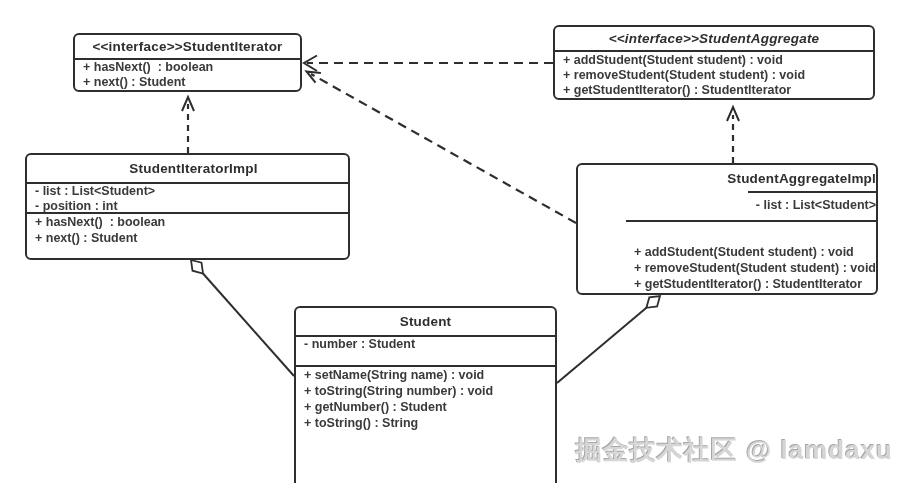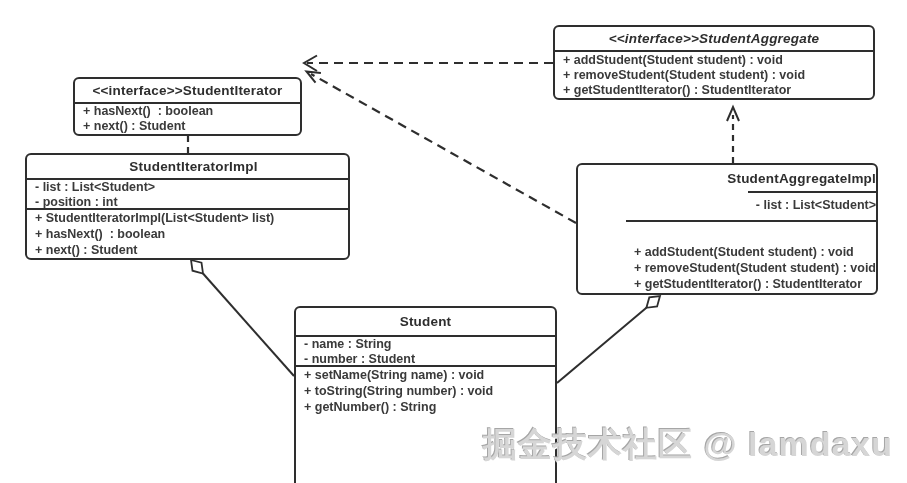--- a/index.html
+++ b/index.html
@@ -21,21 +21,21 @@
     font-weight:bold; font-size:13.5px; text-align:center;
     display:flex; align-items:center; justify-content:center;
     color:var(--line); letter-spacing:0.2px;
   }
   .uml-comp { border-top:2px solid var(--line); padding-left:8px; color:#3a3a3a;font-weight:bold; }
   .uml-line { font-size:12.5px; white-space:pre; color:#3a3a3a; }
   .lh15 .uml-line { line-height:15px; }
   .lh16 .uml-line { line-height:16px; }
   .watermark {
     position:absolute; right:14px; bottom:15px;
-    font-size:34px; font-weight:bold; color:var(--wm);
+    font-size:26px; font-weight:bold; color:var(--wm);
     text-shadow:-1px -1px 0 #a6a6a6, 1px 1px 0 #ffffff;
     letter-spacing:1px; white-space:nowrap;
   }
 </style>
 </head>
 <body>
 
 <div class="canvas">
 
   <svg class="connectors" viewBox="0 0 907 483" xmlns="http://www.w3.org/2000/svg">
@@ -64,21 +64,21 @@
       <line x1="203" y1="273.5" x2="294" y2="376" stroke-width="2"></line>
       <polygon points="191,260 201.5,262.7 203,273.5 192.5,270.7" stroke-width="1.8"></polygon>
     </g>
     
     <g>
       <line x1="646.4" y1="307.8" x2="557" y2="383" stroke-width="2"></line>
       <polygon points="660,296 657.1,306.4 646.4,307.8 649.3,297.4" stroke-width="1.8"></polygon>
     </g>
   </svg>
 
-  <div class="uml-class lh15" style="left:73px; top:33px; width:229px; height:59px;margin-top:44px;">
+  <div class="uml-class lh15" style="left:73px; top:33px; width:229px; height:59px;">
     <div class="uml-title" style="height:27px;">&lt;&lt;interface&gt;&gt;StudentIterator</div>
     <div class="uml-comp" style="flex:1;">
       <div class="uml-line">+ hasNext()  : boolean</div>
       <div class="uml-line">+ next() : Student</div>
     </div>
   </div>
 
   <div class="uml-class lh15" style="left:553px; top:25px; width:322px; height:75px;">
     <div class="uml-title" style="height:28px;font-style:italic;">&lt;&lt;interface&gt;&gt;StudentAggregate</div>
     <div class="uml-comp" style="flex:1; padding-top:1px;">
@@ -88,45 +88,44 @@
     </div>
   </div>
 
   <div class="uml-class lh15" style="left:25px; top:153px; width:325px; height:107px;">
     <div class="uml-title" style="height:27px;margin-left:12px;">StudentIteratorImpl</div>
     <div class="uml-comp" style="height:30px;">
       <div class="uml-line">- list : List&lt;Student&gt;</div>
       <div class="uml-line">- position : int</div>
     </div>
     <div class="uml-comp lh16" style="flex:1;">
-      <div class="uml-line">+ StudentIteratorImpl(List&lt;Student&gt; list)</div>
       <div class="uml-line">+ hasNext()  : boolean</div>
       <div class="uml-line">+ next() : Student</div>
     </div>
   </div>
 
   <div class="uml-class lh15" style="left:576px; top:163px; width:302px; height:132px;align-items:flex-end;">
     <div class="uml-title" style="height:26px;">StudentAggregateImpl</div>
     <div class="uml-comp" style="height:29px; padding-top:5px;">
       <div class="uml-line">- list : List&lt;Student&gt;</div>
     </div>
     <div class="uml-comp lh16" style="flex:1; padding-top:22px;">
       <div class="uml-line">+ addStudent(Student student) : void</div>
       <div class="uml-line">+ removeStudent(Student student) : void</div>
       <div class="uml-line">+ getStudentIterator() : StudentIterator</div>
     </div>
   </div>
 
   <div class="uml-class lh15" style="left:294px; top:306px; width:263px; height:184px;">
     <div class="uml-title" style="height:27px;">Student</div>
     <div class="uml-comp" style="height:30px;">
-      <div class="uml-line">- name : String</div>
       <div class="uml-line">- number : Student</div>
     </div>
     <div class="uml-comp lh16" style="flex:1; ">
       <div class="uml-line">+ setName(String name) : void</div>
       <div class="uml-line">+ toString(String number) : void</div>
-      <div class="uml-line">+ getNumber() : String</div>
+      <div class="uml-line">+ getNumber() : Student</div>
+      <div class="uml-line">+ toString() : String</div>
     </div>
   </div>
 
   <div class="watermark">掘金技术社区 @ lamdaxu</div>
 </div>
 
 </body></html>

